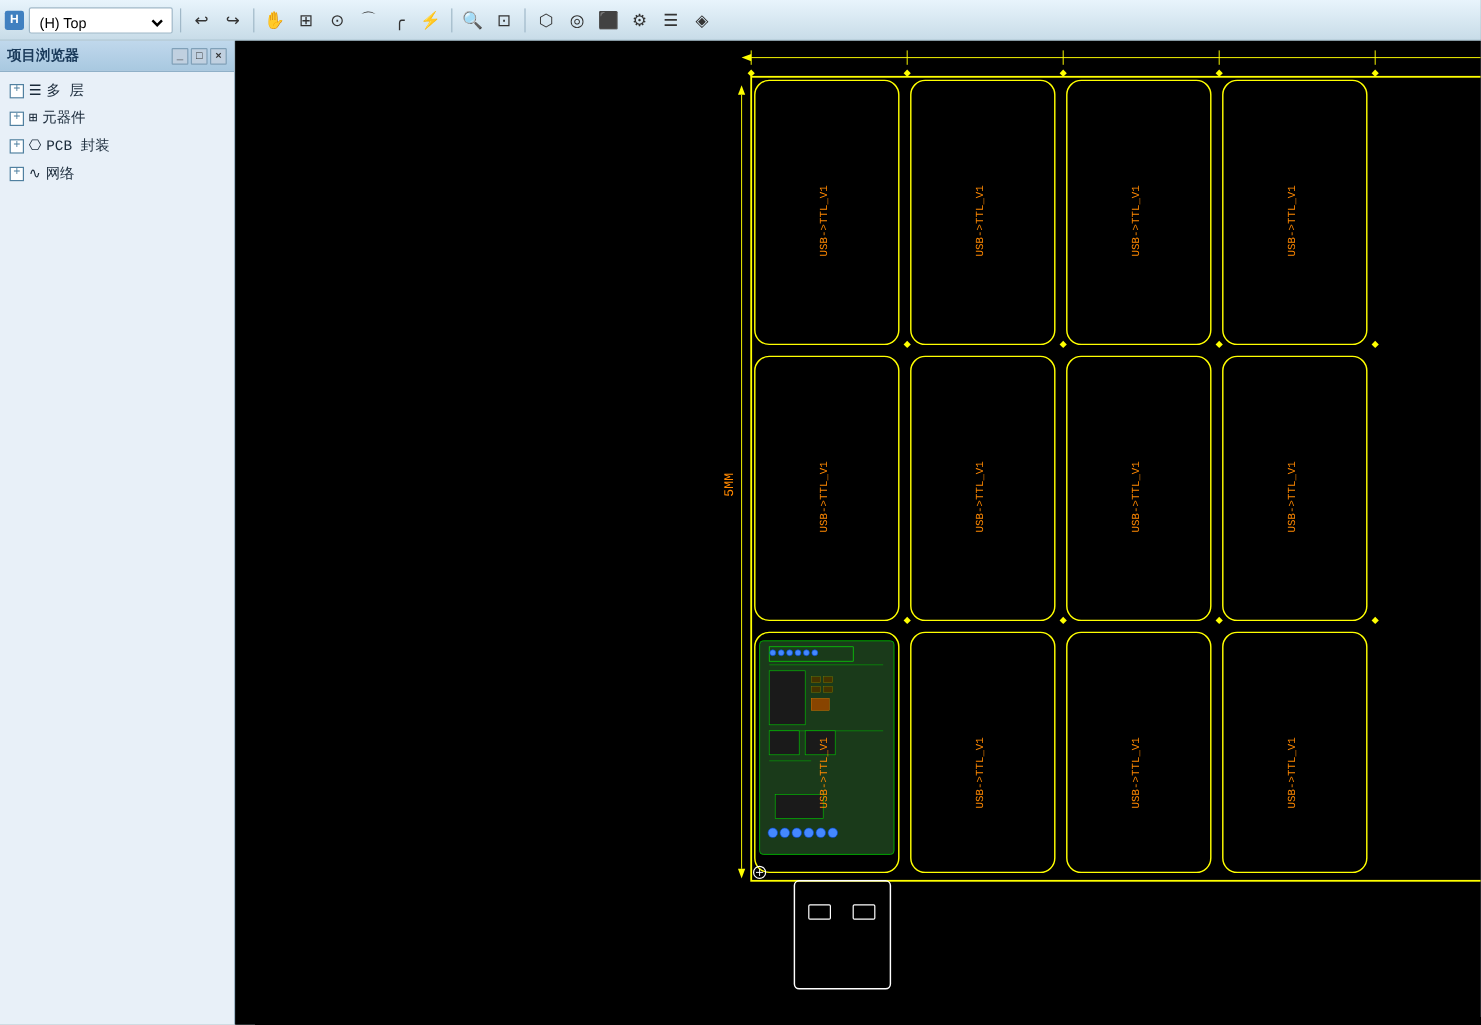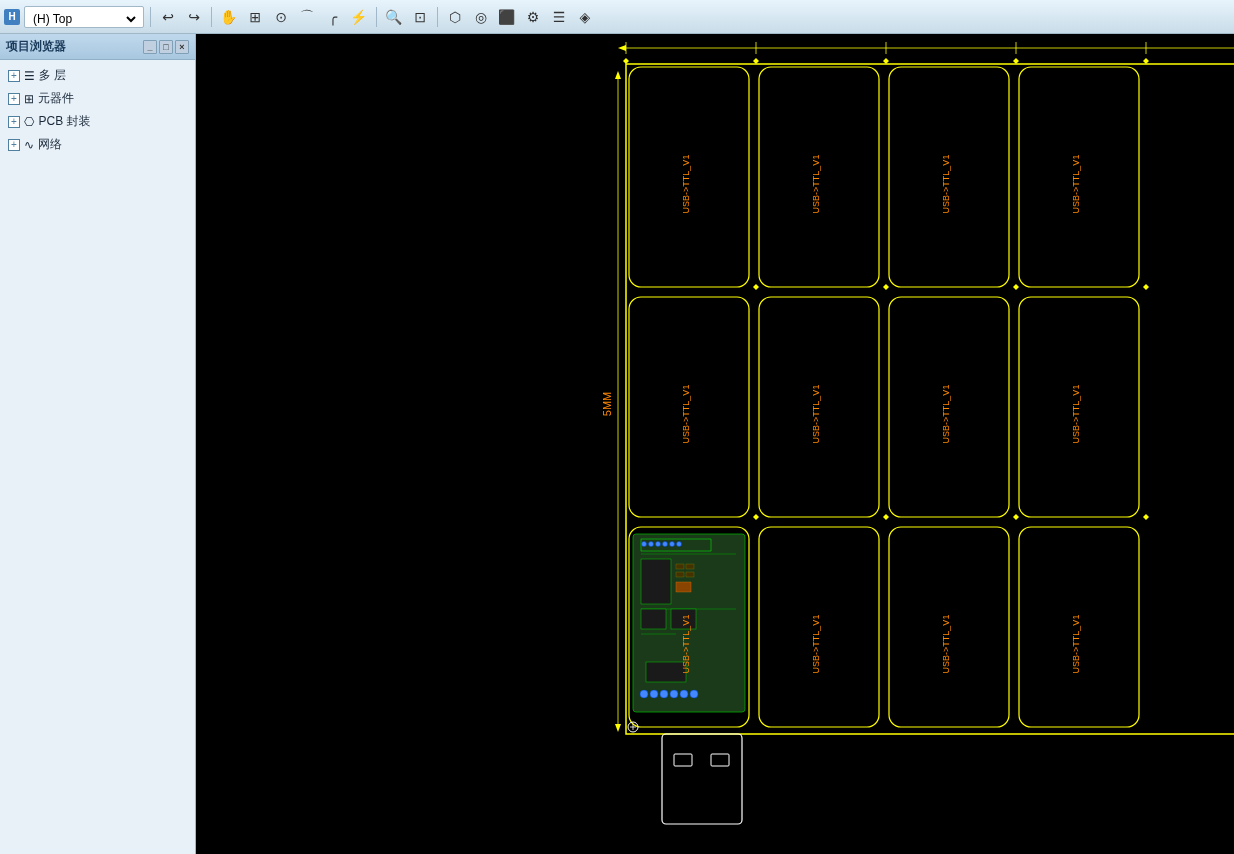--- a/index.html
+++ b/index.html
@@ -54,20 +54,21 @@
       border-radius: 2px;
       cursor: pointer;
       font-size: 14px;
       color: #333;
     }
 
     
     #main-layout {
       display: flex;
       height: calc(854px - 34px);
+      font-family: Liberation Mono, monospace;
     }
 
     
     #sidebar {
       width: 196px;
       min-width: 196px;
       background: #e8f0f8;
       border-right: 1px solid #a0b8c8;
       display: flex;
       flex-direction: column;

